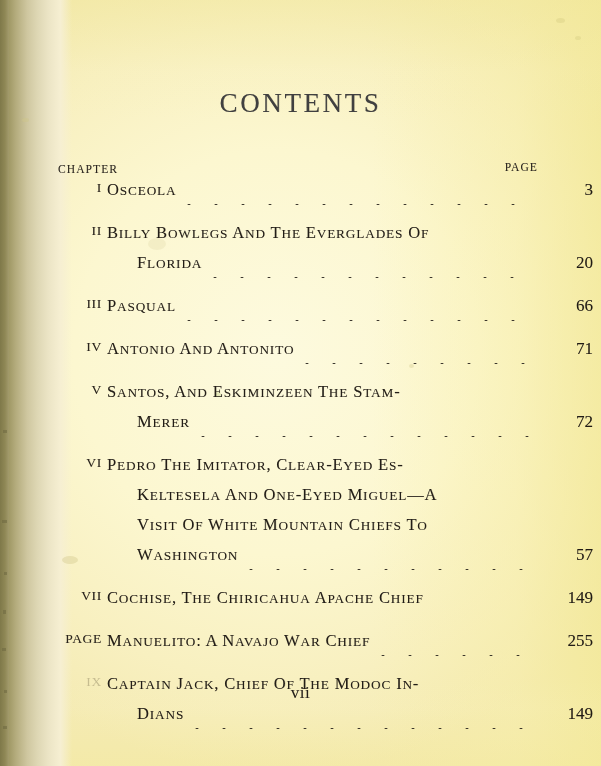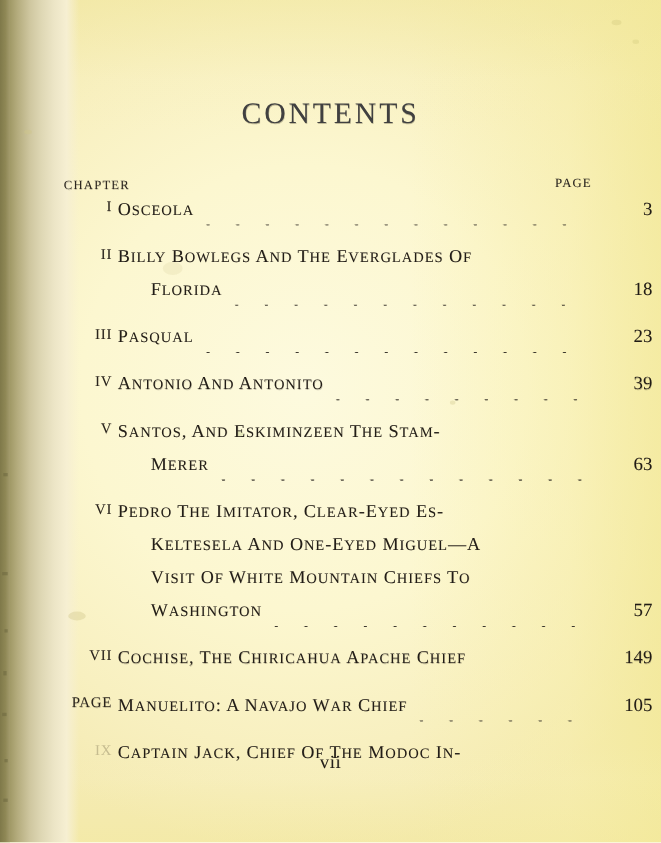--- a/index.html
+++ b/index.html
@@ -257,49 +257,49 @@
         </div>
         <div class="entry">
           <div class="entry-line">
             <span class="num">II</span>
             <span class="title-text"><span style="font-size:1em;">B</span><span style="font-size:0.80em;letter-spacing:0.9px;">I</span><span style="font-size:0.80em;letter-spacing:0.9px;">L</span><span style="font-size:0.80em;letter-spacing:0.9px;">L</span><span style="font-size:0.80em;letter-spacing:0.9px;">Y</span> <span style="font-size:1em;">B</span><span style="font-size:0.80em;letter-spacing:0.9px;">O</span><span style="font-size:0.80em;letter-spacing:0.9px;">W</span><span style="font-size:0.80em;letter-spacing:0.9px;">L</span><span style="font-size:0.80em;letter-spacing:0.9px;">E</span><span style="font-size:0.80em;letter-spacing:0.9px;">G</span><span style="font-size:0.80em;letter-spacing:0.9px;">S</span> <span style="font-size:1em;">A</span><span style="font-size:0.80em;letter-spacing:0.9px;">N</span><span style="font-size:0.80em;letter-spacing:0.9px;">D</span> <span style="font-size:1em;">T</span><span style="font-size:0.80em;letter-spacing:0.9px;">H</span><span style="font-size:0.80em;letter-spacing:0.9px;">E</span> <span style="font-size:1em;">E</span><span style="font-size:0.80em;letter-spacing:0.9px;">V</span><span style="font-size:0.80em;letter-spacing:0.9px;">E</span><span style="font-size:0.80em;letter-spacing:0.9px;">R</span><span style="font-size:0.80em;letter-spacing:0.9px;">G</span><span style="font-size:0.80em;letter-spacing:0.9px;">L</span><span style="font-size:0.80em;letter-spacing:0.9px;">A</span><span style="font-size:0.80em;letter-spacing:0.9px;">D</span><span style="font-size:0.80em;letter-spacing:0.9px;">E</span><span style="font-size:0.80em;letter-spacing:0.9px;">S</span> <span style="font-size:1em;">O</span><span style="font-size:0.80em;letter-spacing:0.9px;">F</span></span>
             <span class="leader none"></span>
           </div>
           <div class="entry-line cont">
             <span class="title-text"><span style="font-size:1em;">F</span><span style="font-size:0.80em;letter-spacing:0.9px;">L</span><span style="font-size:0.80em;letter-spacing:0.9px;">O</span><span style="font-size:0.80em;letter-spacing:0.9px;">R</span><span style="font-size:0.80em;letter-spacing:0.9px;">I</span><span style="font-size:0.80em;letter-spacing:0.9px;">D</span><span style="font-size:0.80em;letter-spacing:0.9px;">A</span></span>
             <span class="leader"></span>
-            <span class="pageno">18</span>
+            <span class="pageno">20</span>
           </div>
         </div>
         <div class="entry">
           <div class="entry-line">
             <span class="num">III</span>
             <span class="title-text"><span style="font-size:1em;">P</span><span style="font-size:0.80em;letter-spacing:0.9px;">A</span><span style="font-size:0.80em;letter-spacing:0.9px;">S</span><span style="font-size:0.80em;letter-spacing:0.9px;">Q</span><span style="font-size:0.80em;letter-spacing:0.9px;">U</span><span style="font-size:0.80em;letter-spacing:0.9px;">A</span><span style="font-size:0.80em;letter-spacing:0.9px;">L</span></span>
             <span class="leader"></span>
-            <span class="pageno">23</span>
+            <span class="pageno">66</span>
           </div>
         </div>
         <div class="entry">
           <div class="entry-line">
             <span class="num">IV</span>
             <span class="title-text"><span style="font-size:1em;">A</span><span style="font-size:0.80em;letter-spacing:0.9px;">N</span><span style="font-size:0.80em;letter-spacing:0.9px;">T</span><span style="font-size:0.80em;letter-spacing:0.9px;">O</span><span style="font-size:0.80em;letter-spacing:0.9px;">N</span><span style="font-size:0.80em;letter-spacing:0.9px;">I</span><span style="font-size:0.80em;letter-spacing:0.9px;">O</span> <span style="font-size:1em;">A</span><span style="font-size:0.80em;letter-spacing:0.9px;">N</span><span style="font-size:0.80em;letter-spacing:0.9px;">D</span> <span style="font-size:1em;">A</span><span style="font-size:0.80em;letter-spacing:0.9px;">N</span><span style="font-size:0.80em;letter-spacing:0.9px;">T</span><span style="font-size:0.80em;letter-spacing:0.9px;">O</span><span style="font-size:0.80em;letter-spacing:0.9px;">N</span><span style="font-size:0.80em;letter-spacing:0.9px;">I</span><span style="font-size:0.80em;letter-spacing:0.9px;">T</span><span style="font-size:0.80em;letter-spacing:0.9px;">O</span></span>
             <span class="leader"></span>
-            <span class="pageno">39</span>
+            <span class="pageno">71</span>
           </div>
         </div>
         <div class="entry">
           <div class="entry-line">
             <span class="num">V</span>
             <span class="title-text"><span style="font-size:1em;">S</span><span style="font-size:0.80em;letter-spacing:0.9px;">A</span><span style="font-size:0.80em;letter-spacing:0.9px;">N</span><span style="font-size:0.80em;letter-spacing:0.9px;">T</span><span style="font-size:0.80em;letter-spacing:0.9px;">O</span><span style="font-size:0.80em;letter-spacing:0.9px;">S</span>, <span style="font-size:1em;">A</span><span style="font-size:0.80em;letter-spacing:0.9px;">N</span><span style="font-size:0.80em;letter-spacing:0.9px;">D</span> <span style="font-size:1em;">E</span><span style="font-size:0.80em;letter-spacing:0.9px;">S</span><span style="font-size:0.80em;letter-spacing:0.9px;">K</span><span style="font-size:0.80em;letter-spacing:0.9px;">I</span><span style="font-size:0.80em;letter-spacing:0.9px;">M</span><span style="font-size:0.80em;letter-spacing:0.9px;">I</span><span style="font-size:0.80em;letter-spacing:0.9px;">N</span><span style="font-size:0.80em;letter-spacing:0.9px;">Z</span><span style="font-size:0.80em;letter-spacing:0.9px;">E</span><span style="font-size:0.80em;letter-spacing:0.9px;">E</span><span style="font-size:0.80em;letter-spacing:0.9px;">N</span> <span style="font-size:1em;">T</span><span style="font-size:0.80em;letter-spacing:0.9px;">H</span><span style="font-size:0.80em;letter-spacing:0.9px;">E</span> <span style="font-size:1em;">S</span><span style="font-size:0.80em;letter-spacing:0.9px;">T</span><span style="font-size:0.80em;letter-spacing:0.9px;">A</span><span style="font-size:0.80em;letter-spacing:0.9px;">M</span>-</span>
             <span class="leader none"></span>
           </div>
           <div class="entry-line cont">
             <span class="title-text"><span style="font-size:1em;">M</span><span style="font-size:0.80em;letter-spacing:0.9px;">E</span><span style="font-size:0.80em;letter-spacing:0.9px;">R</span><span style="font-size:0.80em;letter-spacing:0.9px;">E</span><span style="font-size:0.80em;letter-spacing:0.9px;">R</span></span>
             <span class="leader"></span>
-            <span class="pageno">63</span>
+            <span class="pageno">72</span>
           </div>
         </div>
         <div class="entry">
           <div class="entry-line">
             <span class="num">VI</span>
             <span class="title-text"><span style="font-size:1em;">P</span><span style="font-size:0.80em;letter-spacing:0.9px;">E</span><span style="font-size:0.80em;letter-spacing:0.9px;">D</span><span style="font-size:0.80em;letter-spacing:0.9px;">R</span><span style="font-size:0.80em;letter-spacing:0.9px;">O</span> <span style="font-size:1em;">T</span><span style="font-size:0.80em;letter-spacing:0.9px;">H</span><span style="font-size:0.80em;letter-spacing:0.9px;">E</span> <span style="font-size:1em;">I</span><span style="font-size:0.80em;letter-spacing:0.9px;">M</span><span style="font-size:0.80em;letter-spacing:0.9px;">I</span><span style="font-size:0.80em;letter-spacing:0.9px;">T</span><span style="font-size:0.80em;letter-spacing:0.9px;">A</span><span style="font-size:0.80em;letter-spacing:0.9px;">T</span><span style="font-size:0.80em;letter-spacing:0.9px;">O</span><span style="font-size:0.80em;letter-spacing:0.9px;">R</span>, <span style="font-size:1em;">C</span><span style="font-size:0.80em;letter-spacing:0.9px;">L</span><span style="font-size:0.80em;letter-spacing:0.9px;">E</span><span style="font-size:0.80em;letter-spacing:0.9px;">A</span><span style="font-size:0.80em;letter-spacing:0.9px;">R</span>-<span style="font-size:1em;">E</span><span style="font-size:0.80em;letter-spacing:0.9px;">Y</span><span style="font-size:0.80em;letter-spacing:0.9px;">E</span><span style="font-size:0.80em;letter-spacing:0.9px;">D</span> <span style="font-size:1em;">E</span><span style="font-size:0.80em;letter-spacing:0.9px;">S</span>-</span>
             <span class="leader none"></span>
           </div>
           <div class="entry-line cont">
             <span class="title-text"><span style="font-size:1em;">K</span><span style="font-size:0.80em;letter-spacing:0.9px;">E</span><span style="font-size:0.80em;letter-spacing:0.9px;">L</span><span style="font-size:0.80em;letter-spacing:0.9px;">T</span><span style="font-size:0.80em;letter-spacing:0.9px;">E</span><span style="font-size:0.80em;letter-spacing:0.9px;">S</span><span style="font-size:0.80em;letter-spacing:0.9px;">E</span><span style="font-size:0.80em;letter-spacing:0.9px;">L</span><span style="font-size:0.80em;letter-spacing:0.9px;">A</span> <span style="font-size:1em;">A</span><span style="font-size:0.80em;letter-spacing:0.9px;">N</span><span style="font-size:0.80em;letter-spacing:0.9px;">D</span> <span style="font-size:1em;">O</span><span style="font-size:0.80em;letter-spacing:0.9px;">N</span><span style="font-size:0.80em;letter-spacing:0.9px;">E</span>-<span style="font-size:1em;">E</span><span style="font-size:0.80em;letter-spacing:0.9px;">Y</span><span style="font-size:0.80em;letter-spacing:0.9px;">E</span><span style="font-size:0.80em;letter-spacing:0.9px;">D</span> <span style="font-size:1em;">M</span><span style="font-size:0.80em;letter-spacing:0.9px;">I</span><span style="font-size:0.80em;letter-spacing:0.9px;">G</span><span style="font-size:0.80em;letter-spacing:0.9px;">U</span><span style="font-size:0.80em;letter-spacing:0.9px;">E</span><span style="font-size:0.80em;letter-spacing:0.9px;">L</span>—<span style="font-size:1em;">A</span></span>
@@ -321,28 +321,33 @@
             <span class="title-text"><span style="font-size:1em;">C</span><span style="font-size:0.80em;letter-spacing:0.9px;">O</span><span style="font-size:0.80em;letter-spacing:0.9px;">C</span><span style="font-size:0.80em;letter-spacing:0.9px;">H</span><span style="font-size:0.80em;letter-spacing:0.9px;">I</span><span style="font-size:0.80em;letter-spacing:0.9px;">S</span><span style="font-size:0.80em;letter-spacing:0.9px;">E</span>, <span style="font-size:1em;">T</span><span style="font-size:0.80em;letter-spacing:0.9px;">H</span><span style="font-size:0.80em;letter-spacing:0.9px;">E</span> <span style="font-size:1em;">C</span><span style="font-size:0.80em;letter-spacing:0.9px;">H</span><span style="font-size:0.80em;letter-spacing:0.9px;">I</span><span style="font-size:0.80em;letter-spacing:0.9px;">R</span><span style="font-size:0.80em;letter-spacing:0.9px;">I</span><span style="font-size:0.80em;letter-spacing:0.9px;">C</span><span style="font-size:0.80em;letter-spacing:0.9px;">A</span><span style="font-size:0.80em;letter-spacing:0.9px;">H</span><span style="font-size:0.80em;letter-spacing:0.9px;">U</span><span style="font-size:0.80em;letter-spacing:0.9px;">A</span> <span style="font-size:1em;">A</span><span style="font-size:0.80em;letter-spacing:0.9px;">P</span><span style="font-size:0.80em;letter-spacing:0.9px;">A</span><span style="font-size:0.80em;letter-spacing:0.9px;">C</span><span style="font-size:0.80em;letter-spacing:0.9px;">H</span><span style="font-size:0.80em;letter-spacing:0.9px;">E</span> <span style="font-size:1em;">C</span><span style="font-size:0.80em;letter-spacing:0.9px;">H</span><span style="font-size:0.80em;letter-spacing:0.9px;">I</span><span style="font-size:0.80em;letter-spacing:0.9px;">E</span><span style="font-size:0.80em;letter-spacing:0.9px;">F</span></span>
             <span class="leader none"></span>
             <span class="pageno">149</span>
           </div>
         </div>
         <div class="entry">
           <div class="entry-line">
             <span class="num">PAGE</span>
             <span class="title-text"><span style="font-size:1em;">M</span><span style="font-size:0.80em;letter-spacing:0.9px;">A</span><span style="font-size:0.80em;letter-spacing:0.9px;">N</span><span style="font-size:0.80em;letter-spacing:0.9px;">U</span><span style="font-size:0.80em;letter-spacing:0.9px;">E</span><span style="font-size:0.80em;letter-spacing:0.9px;">L</span><span style="font-size:0.80em;letter-spacing:0.9px;">I</span><span style="font-size:0.80em;letter-spacing:0.9px;">T</span><span style="font-size:0.80em;letter-spacing:0.9px;">O</span>: <span style="font-size:1em;">A</span> <span style="font-size:1em;">N</span><span style="font-size:0.80em;letter-spacing:0.9px;">A</span><span style="font-size:0.80em;letter-spacing:0.9px;">V</span><span style="font-size:0.80em;letter-spacing:0.9px;">A</span><span style="font-size:0.80em;letter-spacing:0.9px;">J</span><span style="font-size:0.80em;letter-spacing:0.9px;">O</span> <span style="font-size:1em;">W</span><span style="font-size:0.80em;letter-spacing:0.9px;">A</span><span style="font-size:0.80em;letter-spacing:0.9px;">R</span> <span style="font-size:1em;">C</span><span style="font-size:0.80em;letter-spacing:0.9px;">H</span><span style="font-size:0.80em;letter-spacing:0.9px;">I</span><span style="font-size:0.80em;letter-spacing:0.9px;">E</span><span style="font-size:0.80em;letter-spacing:0.9px;">F</span></span>
             <span class="leader"></span>
-            <span class="pageno">105</span>
+            <span class="pageno">255</span>
           </div>
         </div>
         <div class="entry">
           <div class="entry-line">
             <span class="num faded">IX</span>
             <span class="title-text"><span style="font-size:1em;">C</span><span style="font-size:0.80em;letter-spacing:0.9px;">A</span><span style="font-size:0.80em;letter-spacing:0.9px;">P</span><span style="font-size:0.80em;letter-spacing:0.9px;">T</span><span style="font-size:0.80em;letter-spacing:0.9px;">A</span><span style="font-size:0.80em;letter-spacing:0.9px;">I</span><span style="font-size:0.80em;letter-spacing:0.9px;">N</span> <span style="font-size:1em;">J</span><span style="font-size:0.80em;letter-spacing:0.9px;">A</span><span style="font-size:0.80em;letter-spacing:0.9px;">C</span><span style="font-size:0.80em;letter-spacing:0.9px;">K</span>, <span style="font-size:1em;">C</span><span style="font-size:0.80em;letter-spacing:0.9px;">H</span><span style="font-size:0.80em;letter-spacing:0.9px;">I</span><span style="font-size:0.80em;letter-spacing:0.9px;">E</span><span style="font-size:0.80em;letter-spacing:0.9px;">F</span> <span style="font-size:1em;">O</span><span style="font-size:0.80em;letter-spacing:0.9px;">F</span> <span style="font-size:1em;">T</span><span style="font-size:0.80em;letter-spacing:0.9px;">H</span><span style="font-size:0.80em;letter-spacing:0.9px;">E</span> <span style="font-size:1em;">M</span><span style="font-size:0.80em;letter-spacing:0.9px;">O</span><span style="font-size:0.80em;letter-spacing:0.9px;">D</span><span style="font-size:0.80em;letter-spacing:0.9px;">O</span><span style="font-size:0.80em;letter-spacing:0.9px;">C</span> <span style="font-size:1em;">I</span><span style="font-size:0.80em;letter-spacing:0.9px;">N</span>-</span>
             <span class="leader none"></span>
           </div>
+          <div class="entry-line cont">
+            <span class="title-text"><span style="font-size:1em;">D</span><span style="font-size:0.80em;letter-spacing:0.9px;">I</span><span style="font-size:0.80em;letter-spacing:0.9px;">A</span><span style="font-size:0.80em;letter-spacing:0.9px;">N</span><span style="font-size:0.80em;letter-spacing:0.9px;">S</span></span>
+            <span class="leader"></span>
+            <span class="pageno">149</span>
+          </div>
         </div>
       </div>
 
     <div class="folio">vii</div>
 
   </div>
 </div>
 
 </body></html>

